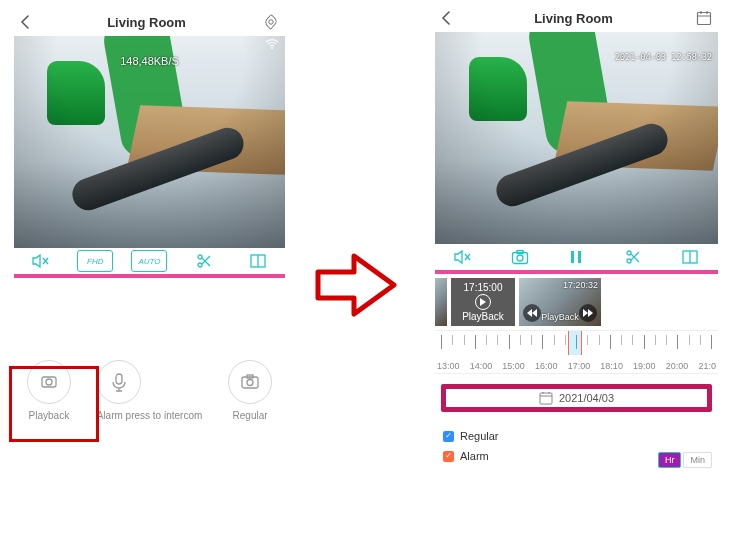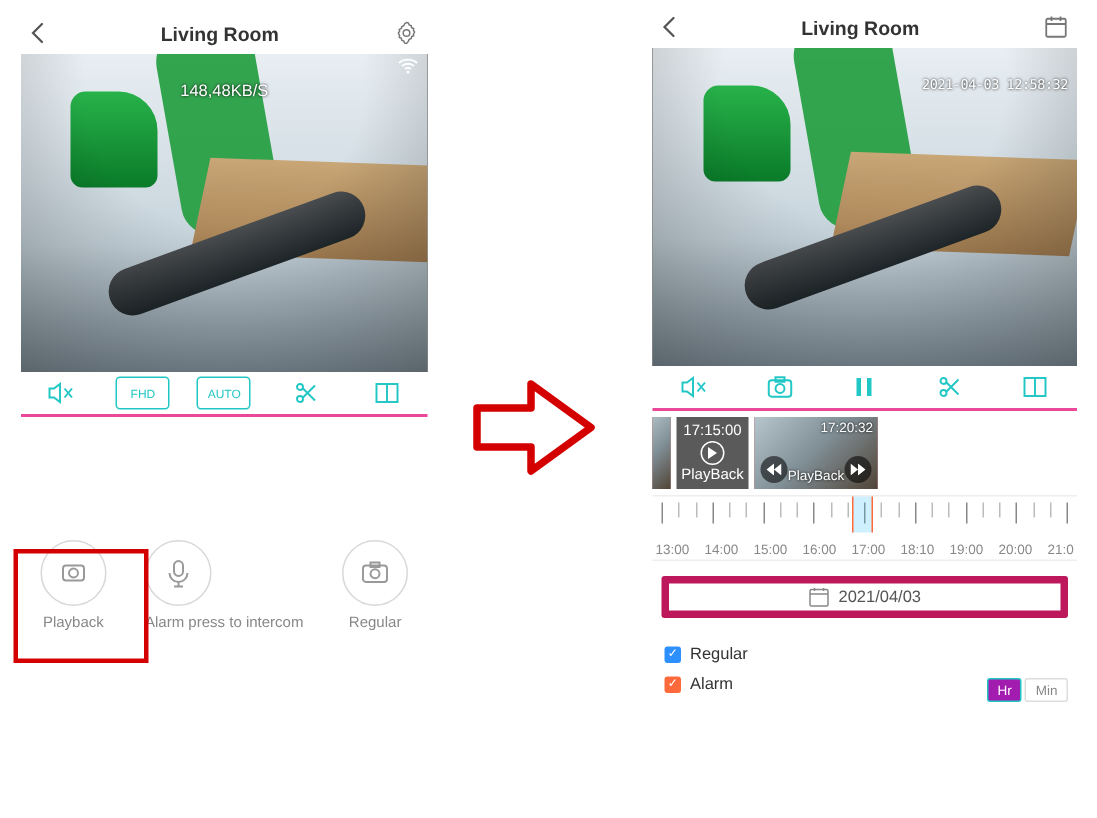--- a/index.html
+++ b/index.html
@@ -83,21 +83,22 @@
   .scene .shade {
     position: absolute; inset: 0;
     background: radial-gradient(circle at 50% 10%, rgba(0,0,0,0) 40%, rgba(0,0,0,.35));
   }
 
   .toolbar {
     height: 30px;
     display: flex;
     align-items: center;
     justify-content: space-around;
-    border-bottom: 2px solid #ec4899;
+    border-bottom: 4px solid #ec4899;
+    font-style: italic;
   }
   .tb-btn {
     color: #21c7c5;
     font-size: 10px;
     display: flex; align-items: center; justify-content: center;
     width: 36px; height: 22px;
   }
   .pill { border: 1px solid #21c7c5; border-radius: 3px; font-size: 8px; padding: 1px 4px; }
 
   .live-actions {
@@ -136,21 +137,21 @@
     height: 56px;
     overflow: hidden;
   }
   .clip {
     position: relative;
     width: 82px; height: 48px;
     background: #7f1d1d;
     flex-shrink: 0;
   }
   .clip.big {
-    width: 48px;
+    width: 64px;
     background: #5a5a5a;
     display: flex; flex-direction: column; align-items: center; justify-content: center;
     color: #fff; font-size: 10px;
   }
   .clip .play-circle {
     width: 16px; height: 16px; border: 1px solid #fff; border-radius: 50%;
     display: inline-flex; align-items: center; justify-content: center;
     margin: 1px 0;
   }
   .clip .tlabel { position: absolute; top: 2px; right: 3px; color: #fff; font-size: 9px; text-shadow: 0 0 2px #000;}

